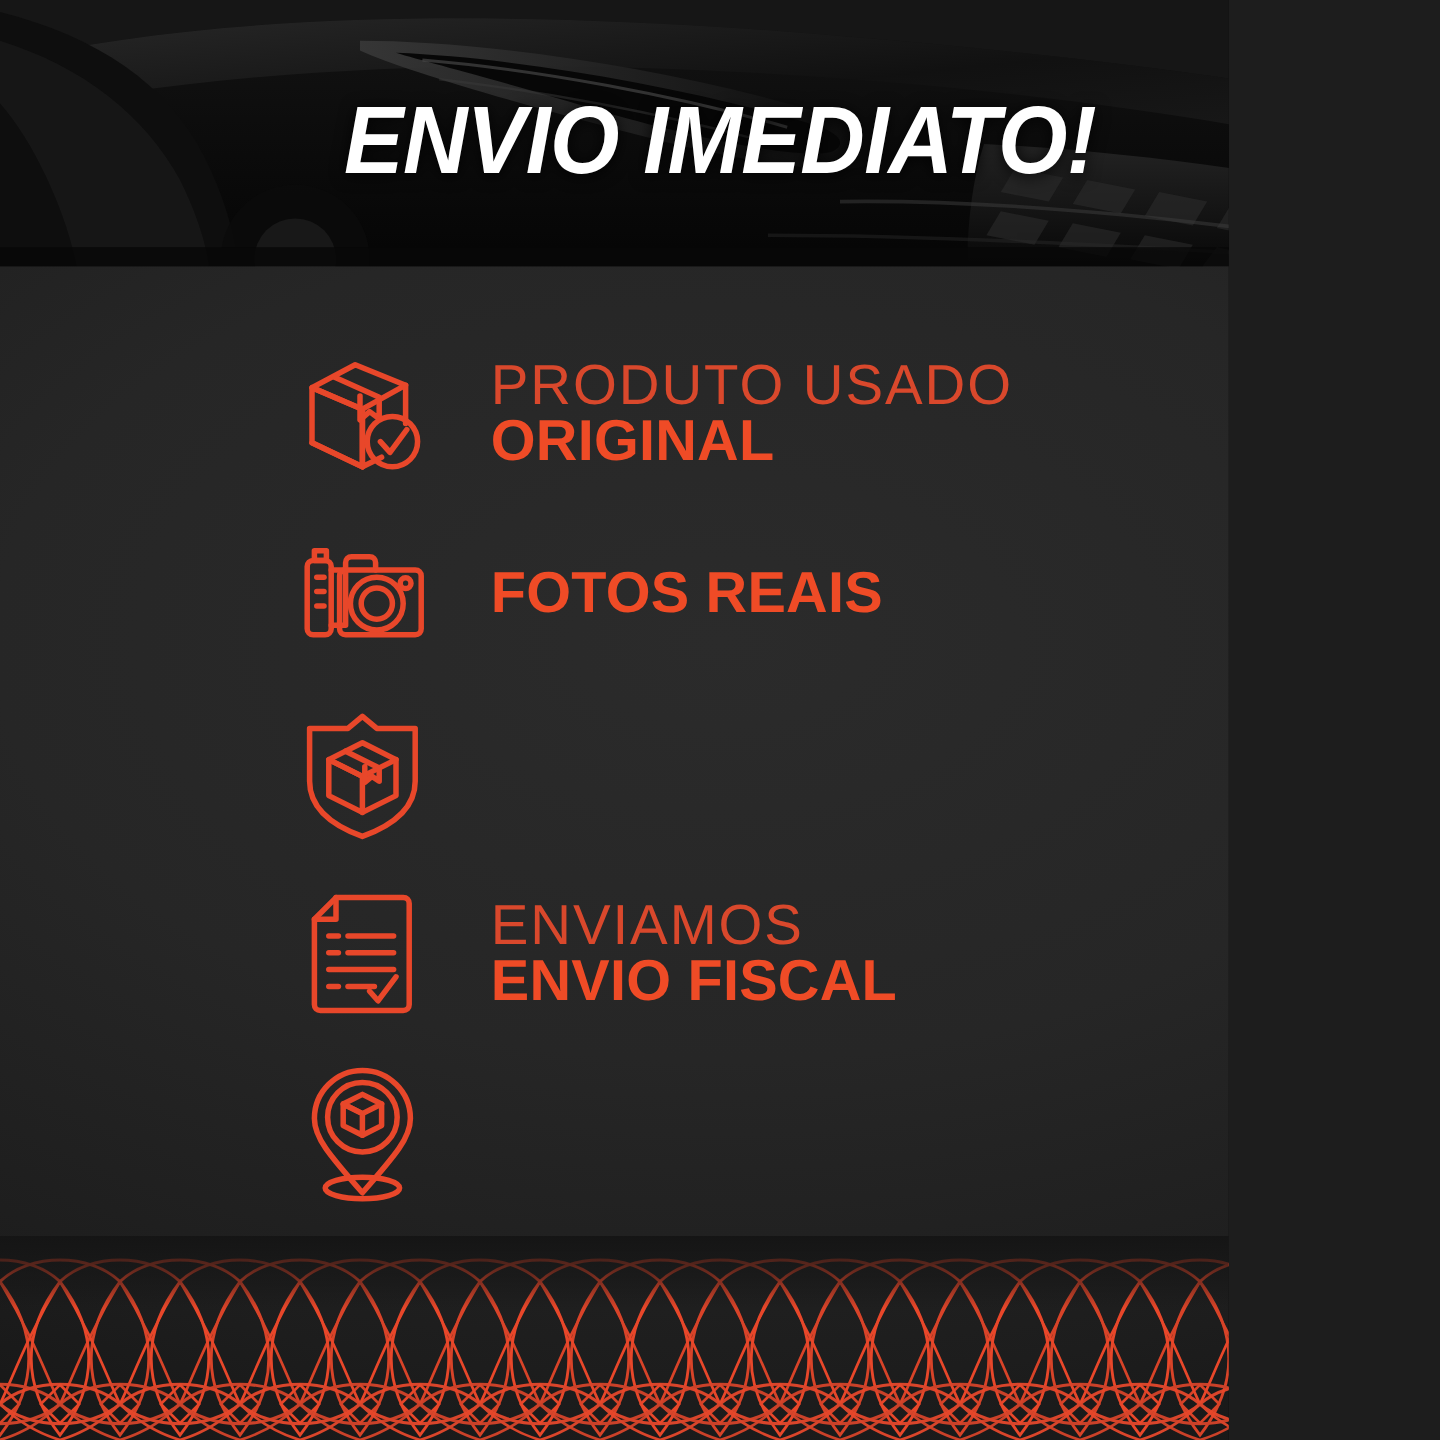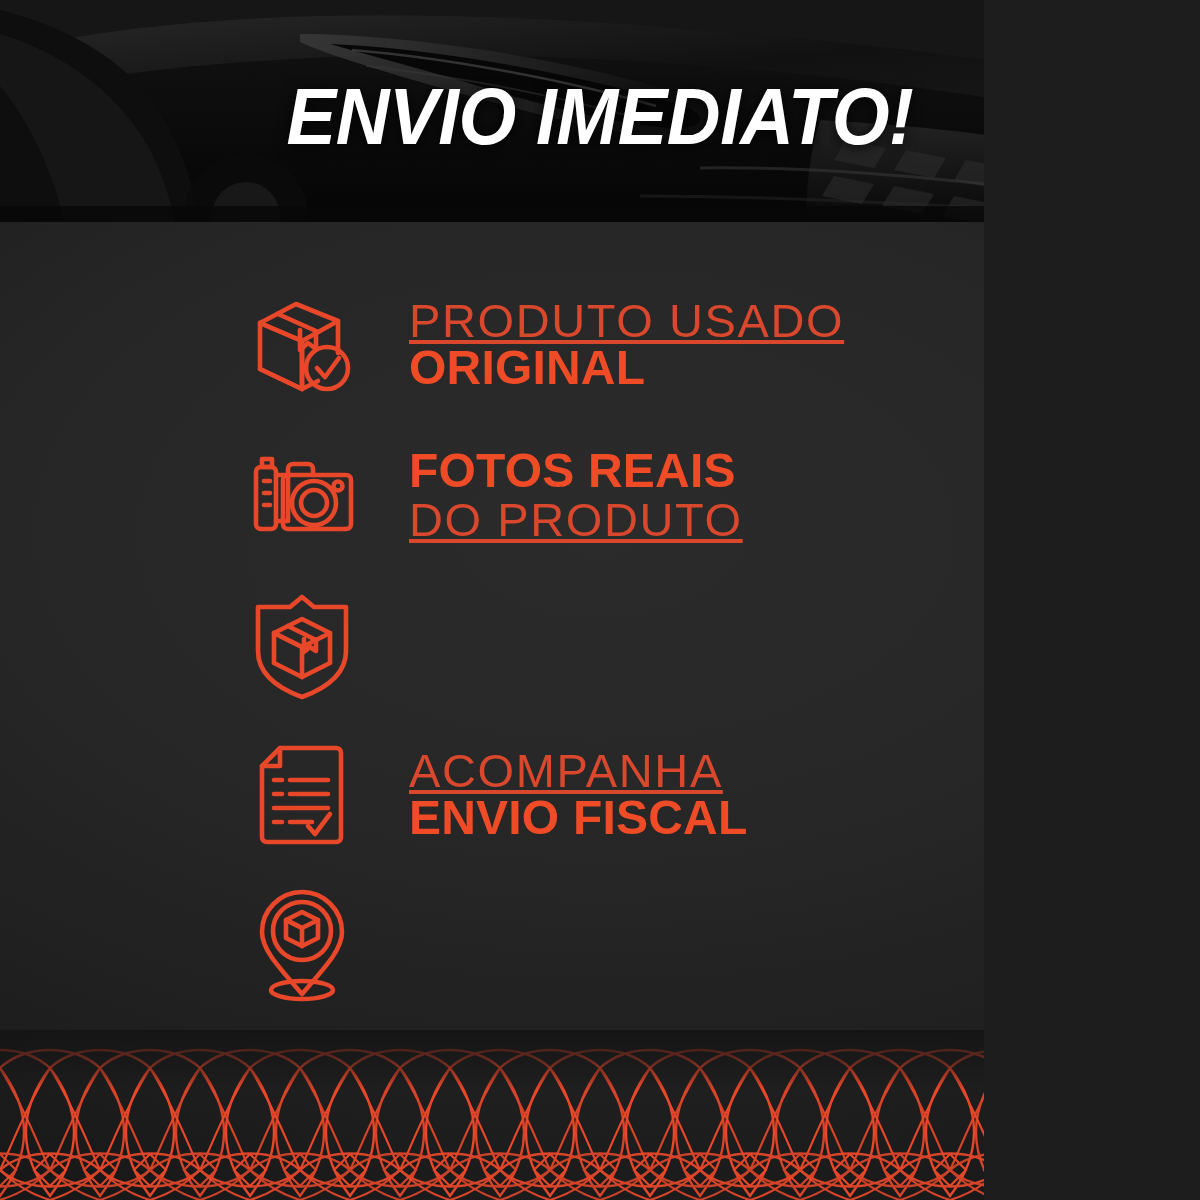--- a/index.html
+++ b/index.html
@@ -2,21 +2,21 @@
 <html><head>
 <meta charset="utf-8">
 <style>
   html,body{margin:0;padding:0;}
   body{
     width:1200px;height:1200px;overflow:hidden;
     background:#1d1d1d;
     font-family:"Liberation Sans",sans-serif;
     -webkit-font-smoothing:antialiased;
   }
-  .poster{position:relative;width:984px;height:1200px;overflow:hidden;background:#000000;}
+  .poster{position:relative;width:984px;height:1200px;overflow:hidden;background:#000000;padding-left:40px;}
 
   
   .header{
     position:absolute;left:0;top:0;width:1200px;height:222px;
     overflow:hidden;background:#0a0a0a;
   }
   .header-photo{position:absolute;inset:0;}
   .header-title{
     position:absolute;left:0;top:0;width:1200px;height:222px;
     display:flex;align-items:center;justify-content:center;
@@ -67,21 +67,20 @@
     font-weight:700;
     font-size:48px;
     color:#ef4b26;
     letter-spacing:0.2px;
   }
   .t-light{
     font-weight:400;
     font-size:47px;
     color:#d9482c;
     letter-spacing:1.6px;
-    text-decoration:underline;
   }
 
   
   .ornament{
     position:absolute;left:0;bottom:0;width:1200px;height:170px;
     overflow:hidden;
   }
   .ornament svg{display:block;position:absolute;left:0;bottom:0;}
   .ornament-fade{
     position:absolute;left:0;top:0;width:1200px;height:60px;
@@ -190,21 +189,20 @@
           <circle cx="64" cy="54" r="22"></circle>
           <circle cx="64" cy="54" r="13"></circle>
           <circle cx="88" cy="37" r="4.5"></circle>
           <path d="M14 32 h6"></path>
           <path d="M14 44 h6"></path>
           <path d="M14 56 h6"></path>
         </svg>
       </div>
       <div class="feature-text">
         <span class="line t-bold">FOTOS REAIS</span>
-        <span class="line t-light">DO PRODUTO</span>
       </div>
     </div>
 
     <div class="feature">
       <div class="feature-icon">
         <svg width="104" height="112" viewBox="0 0 104 112" fill="none" stroke="#e8472a" stroke-width="4.6" stroke-linecap="round" stroke-linejoin="round">
           <path d="M52 8 L40 18 L8 18 L8 62 C8 86 30 100 52 108 C74 100 96 86 96 62 L96 18 L64 18 Z"></path>
           <path d="M24 44 L52 30 L80 44 L52 58 Z"></path>
           <path d="M24 44 L24 74 L52 88 L52 58 Z"></path>
           <path d="M80 44 L80 74 L52 88"></path>
@@ -222,21 +220,21 @@
           <path d="M38 38 h38"></path>
           <path d="M22 52 h8"></path>
           <path d="M38 52 h38"></path>
           <path d="M22 66 h54"></path>
           <path d="M22 80 h8"></path>
           <path d="M38 80 h22"></path>
           <path d="M56 84 L63 92 L78 72"></path>
         </svg>
       </div>
       <div class="feature-text">
-        <span class="line t-light">ACOMPANHA</span>
+        <span class="line t-light">ENVIAMOS</span>
         <span class="line t-bold">ENVIO FISCAL</span>
       </div>
     </div>
 
     <div class="feature">
       <div class="feature-icon">
         <svg width="100" height="118" viewBox="0 0 100 118" fill="none" stroke="#e8472a" stroke-width="4.6" stroke-linecap="round" stroke-linejoin="round">
           <path d="M50 6 C 28 6 10 24 10 46 C 10 62 22 76 50 108 C 78 76 90 62 90 46 C 90 24 72 6 50 6 Z"></path>
           <circle cx="50" cy="45" r="29"></circle>
           <path d="M34 34 L50 26 L66 34 L50 42 Z"></path>

